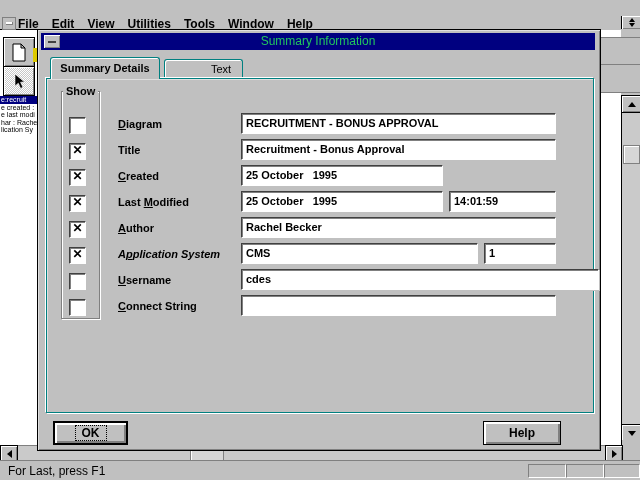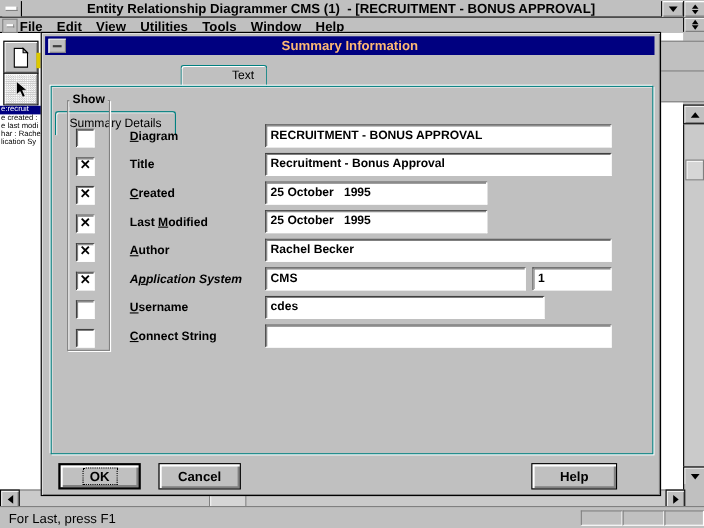--- a/index.html
+++ b/index.html
@@ -50,28 +50,28 @@
   .sb-corner{left:621px;top:440px;width:19px;height:20px;background:#c0c0c0;border-left:1px solid #000;}
   
   .statusbar{left:0;top:460px;width:640px;height:20px;background:#c0c0c0;border-top:1px solid #808080;}
   .status-text{position:absolute;left:8px;top:2px;font-size:12px;line-height:16px;}
   .status-box{position:absolute;top:3px;height:12px;background:#c0c0c0;border:1px solid;border-color:#808080 #fff #fff #808080;}
   
   .dialog{left:37px;top:29px;width:562px;height:420px;background:#c0c0c0;border:1px solid #000;
           box-shadow:inset 1px 1px 0 #dfdfdf,inset -1px -1px 0 #808080;z-index:10;}
   .dlg-titlebar{left:3px;top:3px;width:554px;height:17px;background:#000080;}
   .dlg-title{position:absolute;left:0;top:0;width:554px;height:17px;line-height:17px;text-align:center;
-             color:#fdba74;font-weight:bold;font-size:12px;}
+             color:#22c55e;font-weight:normal;font-size:12px;}
   .dlg-ctrlbox{position:absolute;left:3px;top:2px;width:16px;height:13px;background:#c0c0c0;
                box-shadow:inset 1px 1px 0 #fff,inset -1px -1px 0 #808080;
                display:flex;align-items:center;justify-content:center;}
   .dlg-ctrlbox .dash{width:8px;height:2px;background:#404040;border:none;}
   .tab{background:#c0c0c0;border:1px solid #008080;border-bottom:none;border-radius:3px 3px 0 0;
        box-shadow:inset 1px 1px 0 #fff;text-align:center;font-size:11px;}
-  .tab.active{left:12px;top:27px;width:108px;height:21px;line-height:21px;font-weight:normal;z-index:3;margin-top:44px;}
+  .tab.active{left:12px;top:27px;width:108px;height:21px;line-height:21px;font-weight:bold;z-index:3;}
   .tab.inactive{left:126px;top:29px;width:42px;height:19px;line-height:18px;z-index:1;padding-left:35px;}
   .tab-panel{left:8px;top:48px;width:546px;height:333px;border:1px solid #008080;
              box-shadow:-1px -1px 0 #fff,1px 1px 0 #fff,inset 1px 1px 0 #dfdfdf;z-index:2;}
   .groupbox{left:23px;top:61px;width:37px;height:226px;border:1px solid #808080;
             box-shadow:1px 1px 0 #fff,inset 1px 1px 0 #fff;z-index:3;}
   .group-label{left:25px;top:55px;padding:0 3px;background:#c0c0c0;font-size:11px;font-weight:bold;z-index:4;}
   .checkbox{width:15px;height:15px;background:#fff;border:1px solid;border-color:#404040 #fff #fff #404040;
             box-shadow:inset 1px 1px 0 #808080;text-align:center;font-size:12px;line-height:13px;font-weight:bold;z-index:4;}
   .row-label{font-size:11px;font-weight:bold;line-height:15px;white-space:nowrap;z-index:4;}
   .row-label .acc{text-decoration:underline;}
@@ -83,33 +83,20 @@
            font-size:12px;font-weight:bold;display:flex;align-items:center;justify-content:center;z-index:4;
            height:24px;box-sizing:border-box;}
   .win-btn.default{border-width:2px;}
   .focus-rect{border:1px dotted #000;padding:0 6px;line-height:14px;}
 </style>
 </head>
 <body>
 
 <div id="screen">
 
-  <div class="abs titlebar">
-    <div class="abs ctrlbox">
-      <div class="dash"></div>
-    </div>
-    <div class="abs titlebar-text">Entity Relationship Diagrammer CMS (1)  - [RECRUITMENT - BONUS APPROVAL]</div>
-    <div class="abs tb-btn" style="left:601px;top:0;width:19px;height:14px;">
-      <div class="tri-down"></div>
-    </div>
-    <div class="abs tb-btn" style="left:621px;top:0;width:19px;height:14px;">
-      <div class="tri-up sm"></div>
-      <div class="tri-down sm"></div>
-    </div>
-  </div>
 
   <div class="abs menubar">
     <div class="menu-items">
       <span class="menu-item"><span class="acc">F</span><span>ile</span></span>
       <span class="menu-item"><span class="acc">E</span><span>dit</span></span>
       <span class="menu-item"><span class="acc">V</span><span>iew</span></span>
       <span class="menu-item"><span class="acc">U</span><span>tilities</span></span>
       <span class="menu-item"><span class="acc">T</span><span>ools</span></span>
       <span class="menu-item"><span class="acc">W</span><span>indow</span></span>
       <span class="menu-item"><span class="acc">H</span><span>elp</span></span>
@@ -207,52 +194,52 @@
     <div class="abs row-label" style="left:80px;top:139px;"><span class="acc">C</span><span>reated</span></div>
     <div class="abs field" style="left:203px;top:135px;width:202px;">
         <span class="field-text">25 October   1995</span>
       </div>
 
     <div class="abs checkbox" style="left:31px;top:165px;"><span>✕</span></div>
     <div class="abs row-label" style="left:80px;top:165px;"><span>Last </span><span class="acc">M</span><span>odified</span></div>
     <div class="abs field" style="left:203px;top:161px;width:202px;">
         <span class="field-text">25 October   1995</span>
       </div>
+    <div class="abs field" style="left:411px;top:161px;width:107px;">
+        <span class="field-text">14:01:59</span>
+      </div>
 
     <div class="abs checkbox" style="left:31px;top:191px;"><span>✕</span></div>
     <div class="abs row-label" style="left:80px;top:191px;"><span class="acc">A</span><span>uthor</span></div>
     <div class="abs field" style="left:203px;top:187px;width:315px;">
         <span class="field-text">Rachel Becker</span>
       </div>
 
     <div class="abs checkbox" style="left:31px;top:217px;"><span>✕</span></div>
     <div class="abs row-label" style="left:80px;top:217px;font-style:italic;"><span>A</span><span class="acc">p</span><span>plication System</span></div>
     <div class="abs field" style="left:203px;top:213px;width:237px;">
         <span class="field-text">CMS</span>
       </div>
     <div class="abs field" style="left:446px;top:213px;width:72px;">
         <span class="field-text">1</span>
       </div>
 
     <div class="abs checkbox" style="left:31px;top:243px;"><span></span></div>
     <div class="abs row-label" style="left:80px;top:243px;"><span class="acc">U</span><span>sername</span></div>
-    <div class="abs field" style="left:203px;top:239px;width:254px;">
+    <div class="abs field" style="left:203px;top:239px;width:358px;">
         <span class="field-text">cdes</span>
       </div>
 
     <div class="abs checkbox" style="left:31px;top:269px;"><span></span></div>
     <div class="abs row-label" style="left:80px;top:269px;"><span class="acc">C</span><span>onnect String</span></div>
     <div class="abs field" style="left:203px;top:265px;width:315px;">
         <span class="field-text"></span>
       </div>
 
     <div class="abs win-btn default" style="left:15px;top:391px;width:75px;">
       <span class="focus-rect">OK</span>
     </div>
-    <div class="abs win-btn" style="left:106px;top:391px;width:75px;">
-      <span>Cancel</span>
-    </div>
     <div class="abs win-btn" style="left:445px;top:391px;width:78px;">
       <span>Help</span>
     </div>
   </div>
 
 </div>
 
 </body></html>

